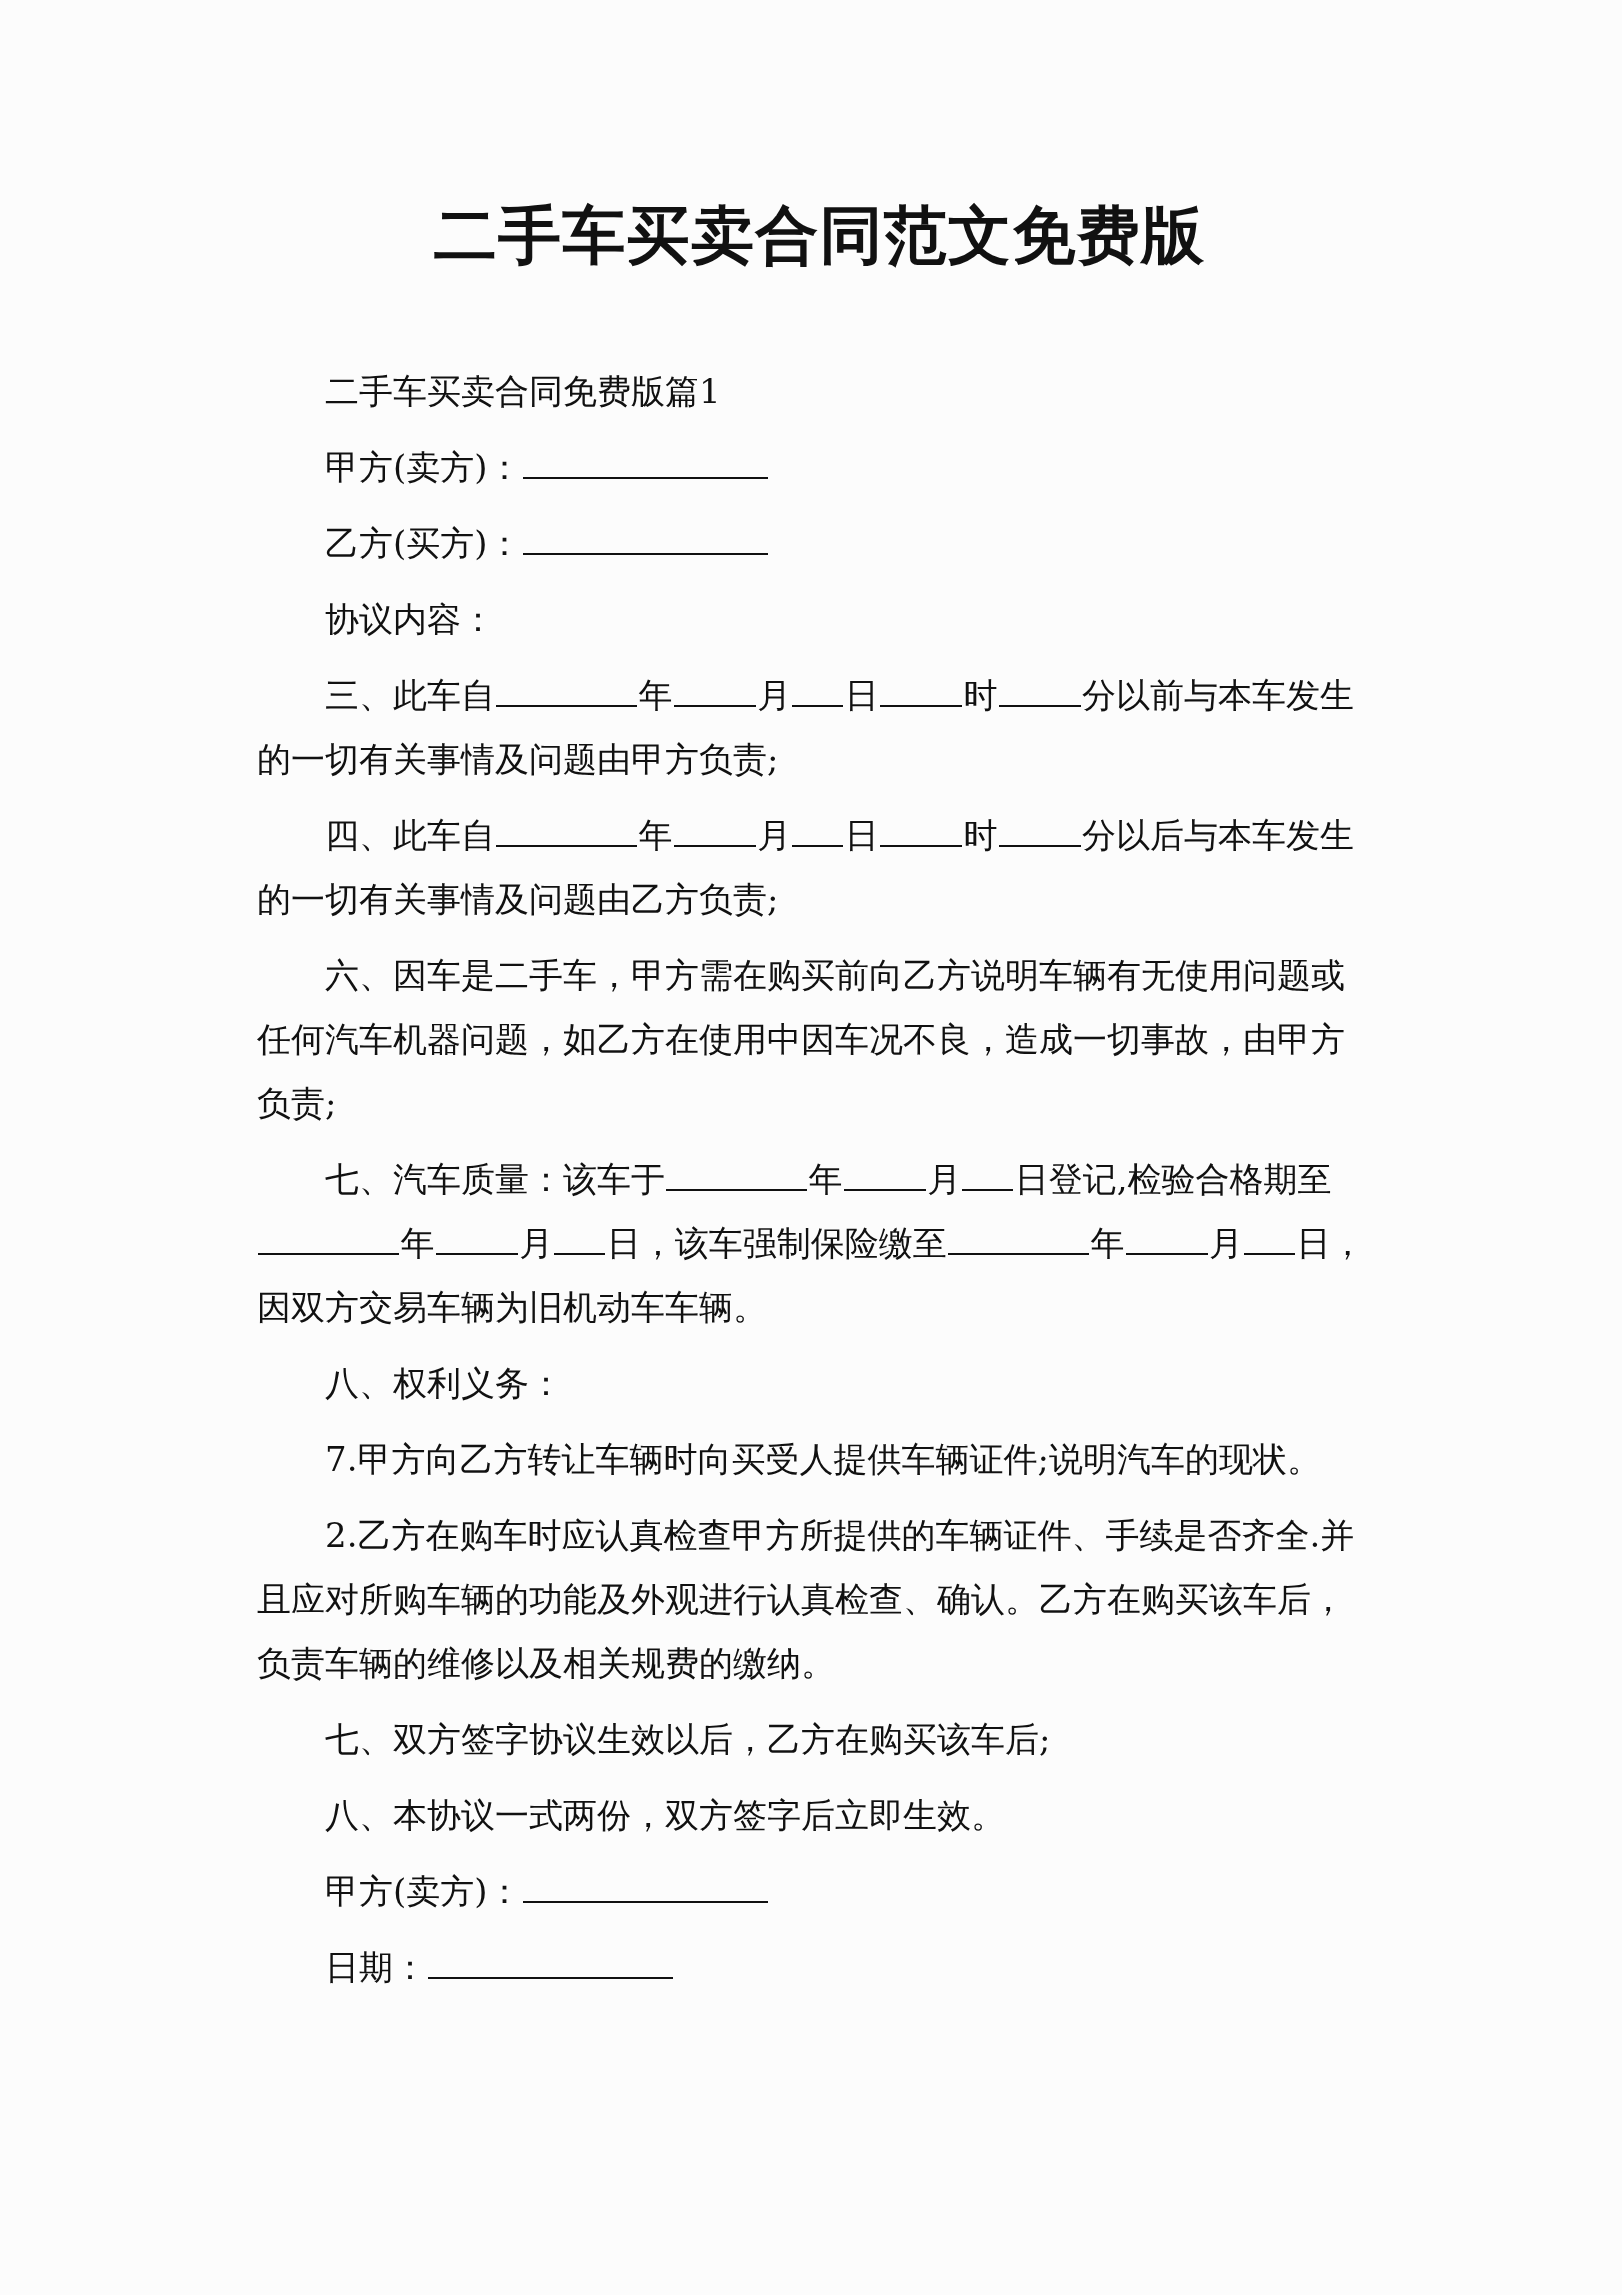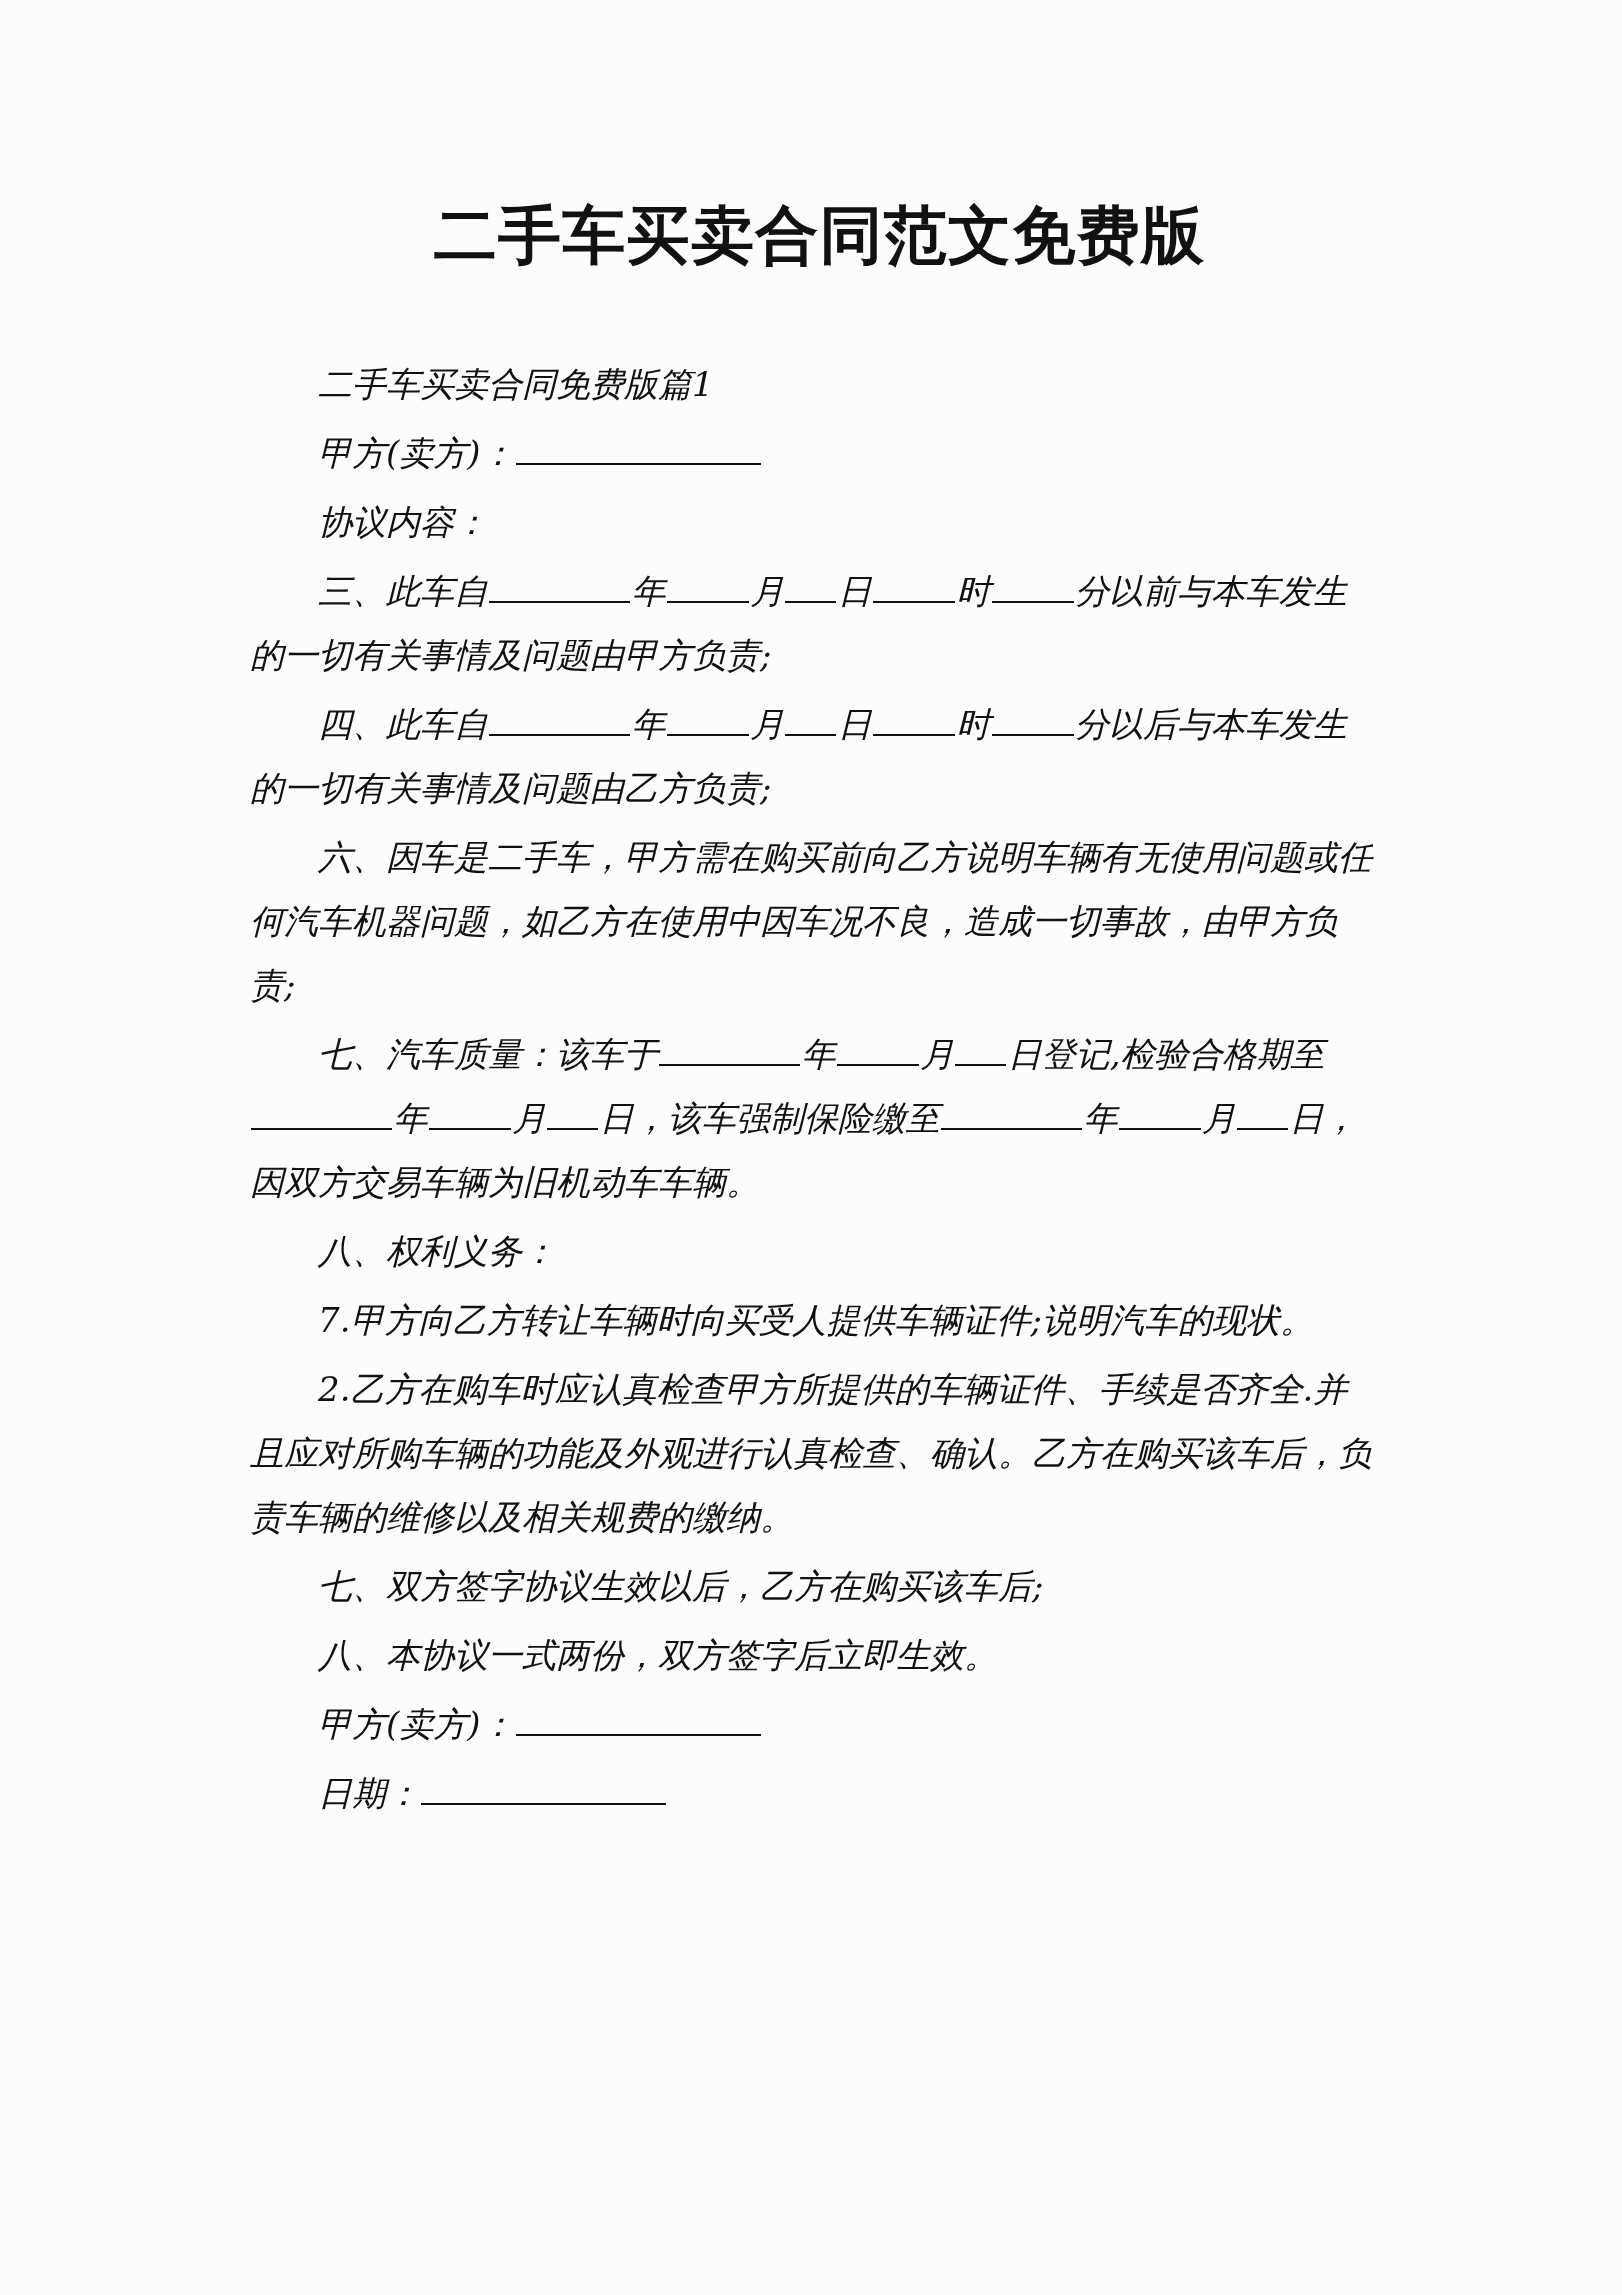--- a/index.html
+++ b/index.html
@@ -29,24 +29,23 @@
   }
   .body {
     position: absolute;
     top: 347px;
     left: 245px;
     width: 1135px;
     font-size: 34px;
     line-height: 64px;
   }
   .p {
-    margin: 5px;
+    margin: 12px;
     white-space: normal;
     word-break: break-all;
-    font-style: italic;
   }
   .indent { text-indent: 68px; }
   .ul {
     display: inline-block;
     border-bottom: 2px solid #111;
     height: 29px;
     vertical-align: baseline;
     margin: 0 1.3px;
   }
   .w-sig { width: 245px; }
@@ -61,20 +60,23 @@
 <div class="title">二手车买卖合同范文免费版</div>
 
 <div class="body">
 
   <p class="p indent">二手车买卖合同免费版篇1</p>
 
   <p class="p indent">
     <span>甲方(卖方)：</span><span class="ul w-sig"></span>
   </p>
 
+  <p class="p indent">
+    <span>乙方(买方)：</span><span class="ul w-sig"></span>
+  </p>
 
   <p class="p indent">协议内容：</p>
 
 
 
   <p class="p indent">
     <span>三、此车自</span><span class="ul w-l"></span><span>年</span><span class="ul w-m"></span><span>月</span><span class="ul w-s"></span><span>日</span><span class="ul w-m"></span><span>时</span><span class="ul w-m"></span><span>分以前与本车发生的一切有关事情及问题由甲方负责;</span>
   </p>
 
   <p class="p indent">

